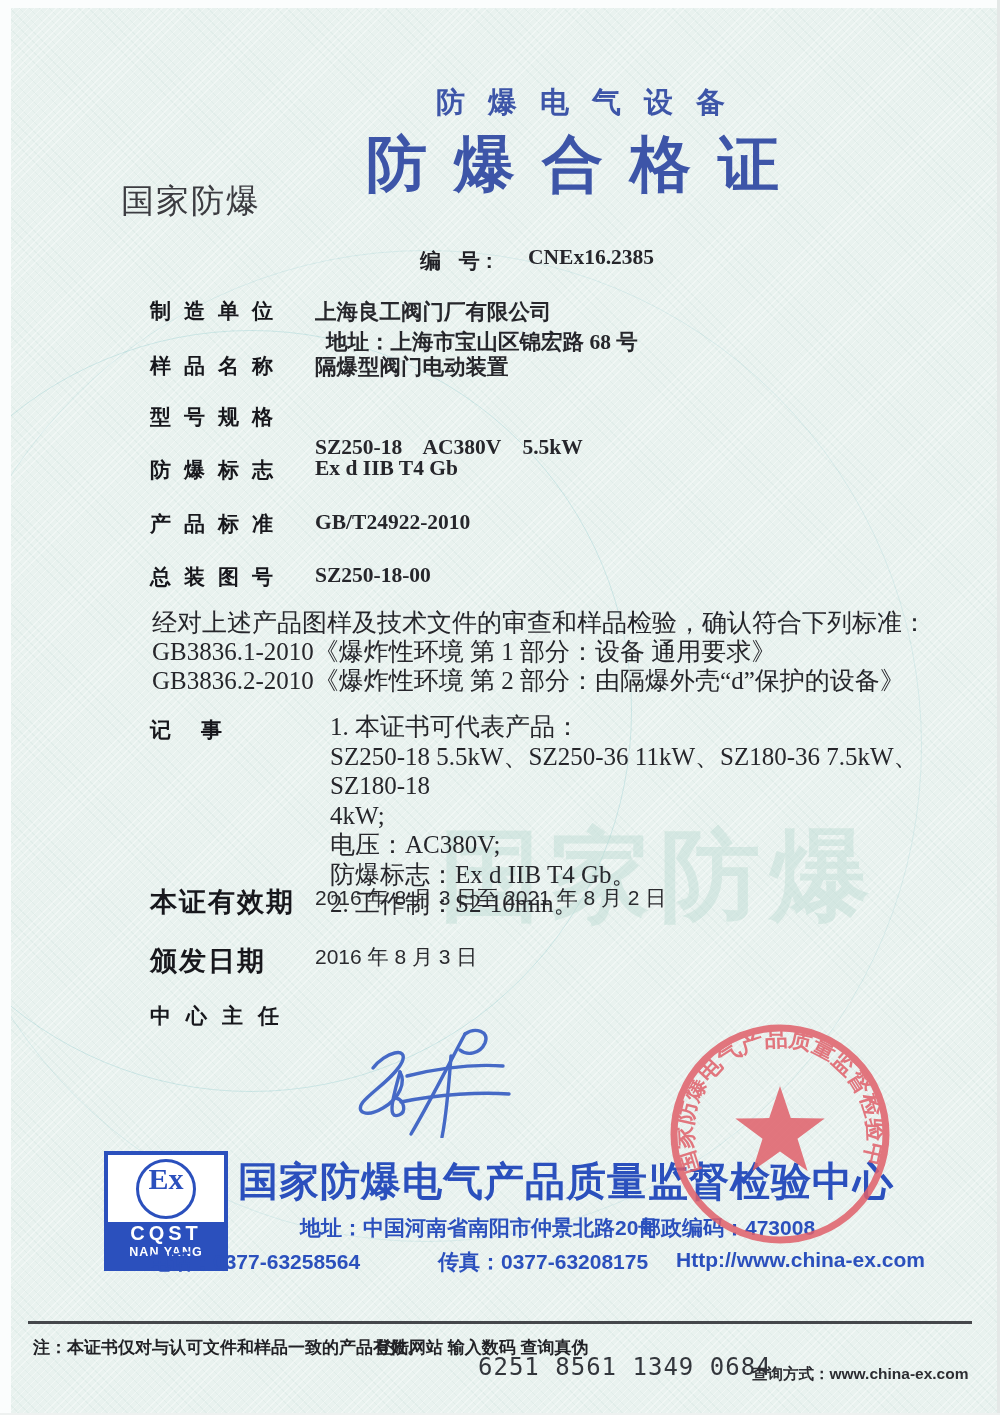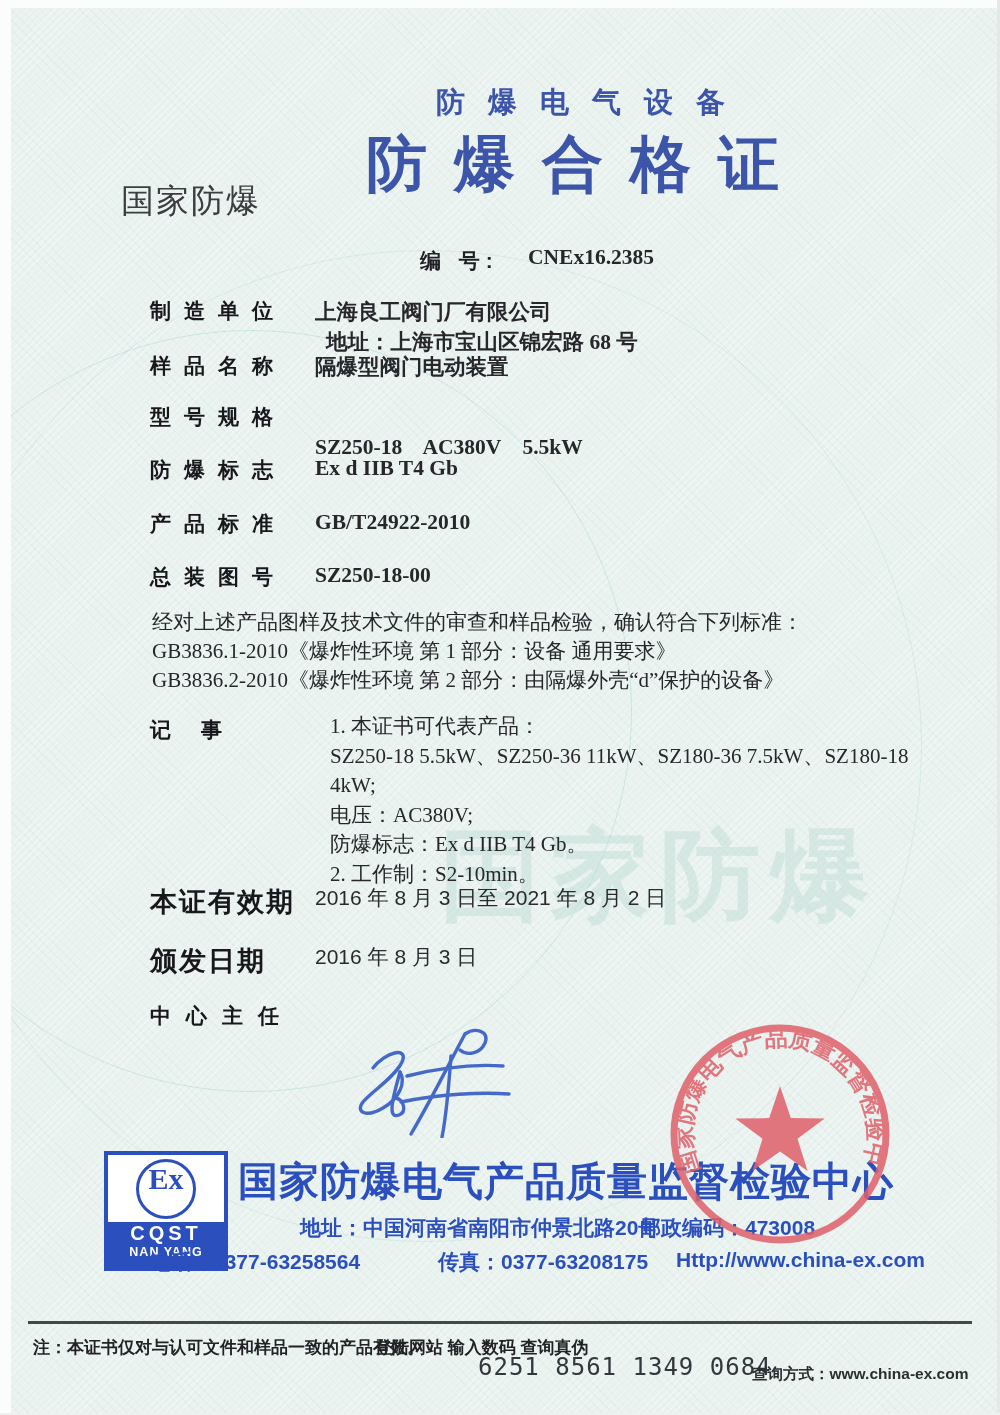--- a/index.html
+++ b/index.html
@@ -41,21 +41,21 @@
   #category{left:436px;top:83px;font-size:29px;font-weight:bold;color:#3d55a8;letter-spacing:23px;white-space:nowrap;}
   #title{left:366px;top:124px;font-size:61px;font-weight:bold;color:#3d55a8;letter-spacing:27px;white-space:nowrap;}
   #certno-label{left:420px;top:247px;font-size:21px;font-weight:bold;color:#1f1f24;letter-spacing:6px;}
   #certno-value{left:528px;top:245px;}
 
   .lbl{font-size:21px;font-weight:bold;color:#17171c;letter-spacing:13px;white-space:nowrap;}
   .lbl-tight{font-size:27px;font-weight:bold;color:#17171c;letter-spacing:2px;white-space:nowrap;}
   .val{font-family:"Liberation Serif","DejaVu Serif",serif;font-size:21.5px;color:#26262b;white-space:pre;font-weight:bold;}
   .val-sans{font-size:21px;color:#2a2a2e;white-space:pre;}
 
-  .serifline{font-family:"Liberation Serif","DejaVu Serif",serif;font-size:21px;color:#26262b;line-height:29px;white-space:pre-wrap;}
+  .serifline{font-family:"Liberation Serif","DejaVu Serif",serif;font-size:25px;color:#26262b;line-height:29px;white-space:pre-wrap;}
   #conformity{left:152px;top:608px;width:790px;}
   #remarks-label{left:150px;top:716px;letter-spacing:30px;}
   #remarks-body{left:330px;top:712px;width:600px;}
   #remarks-body .serifline{line-height:29.5px;}
 
   
   #signature{left:343px;top:1020px;z-index:2;}
   
   #seal{left:660px;top:1014px;z-index:3;opacity:.85;}
 

